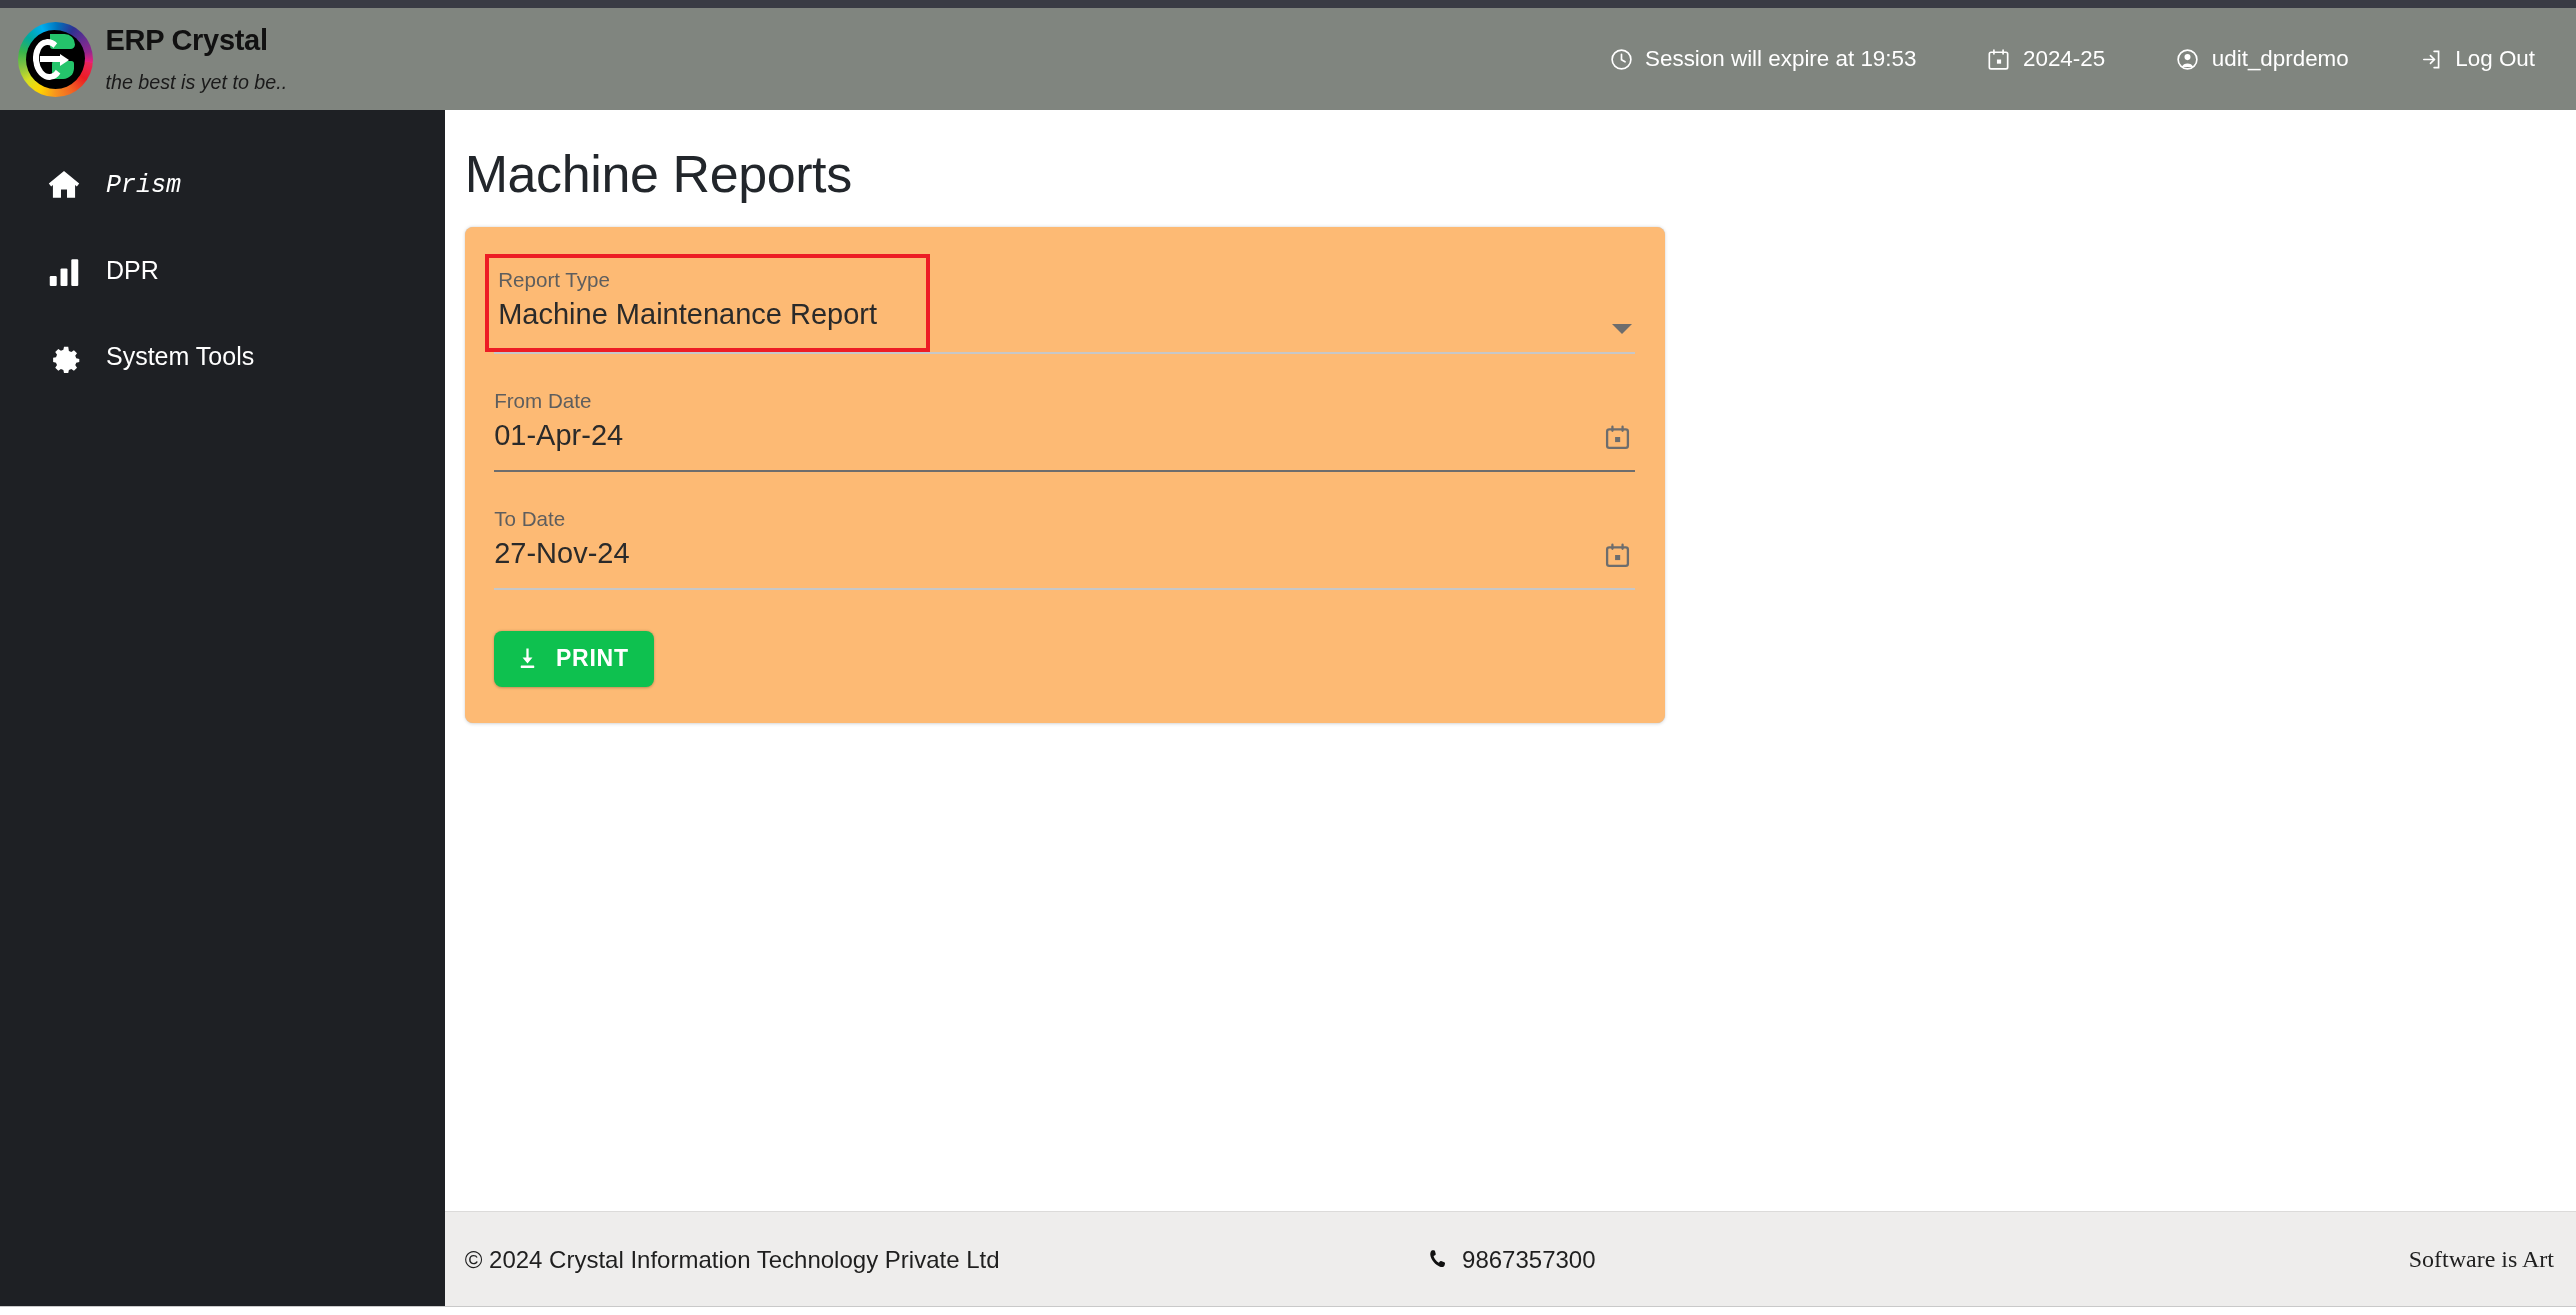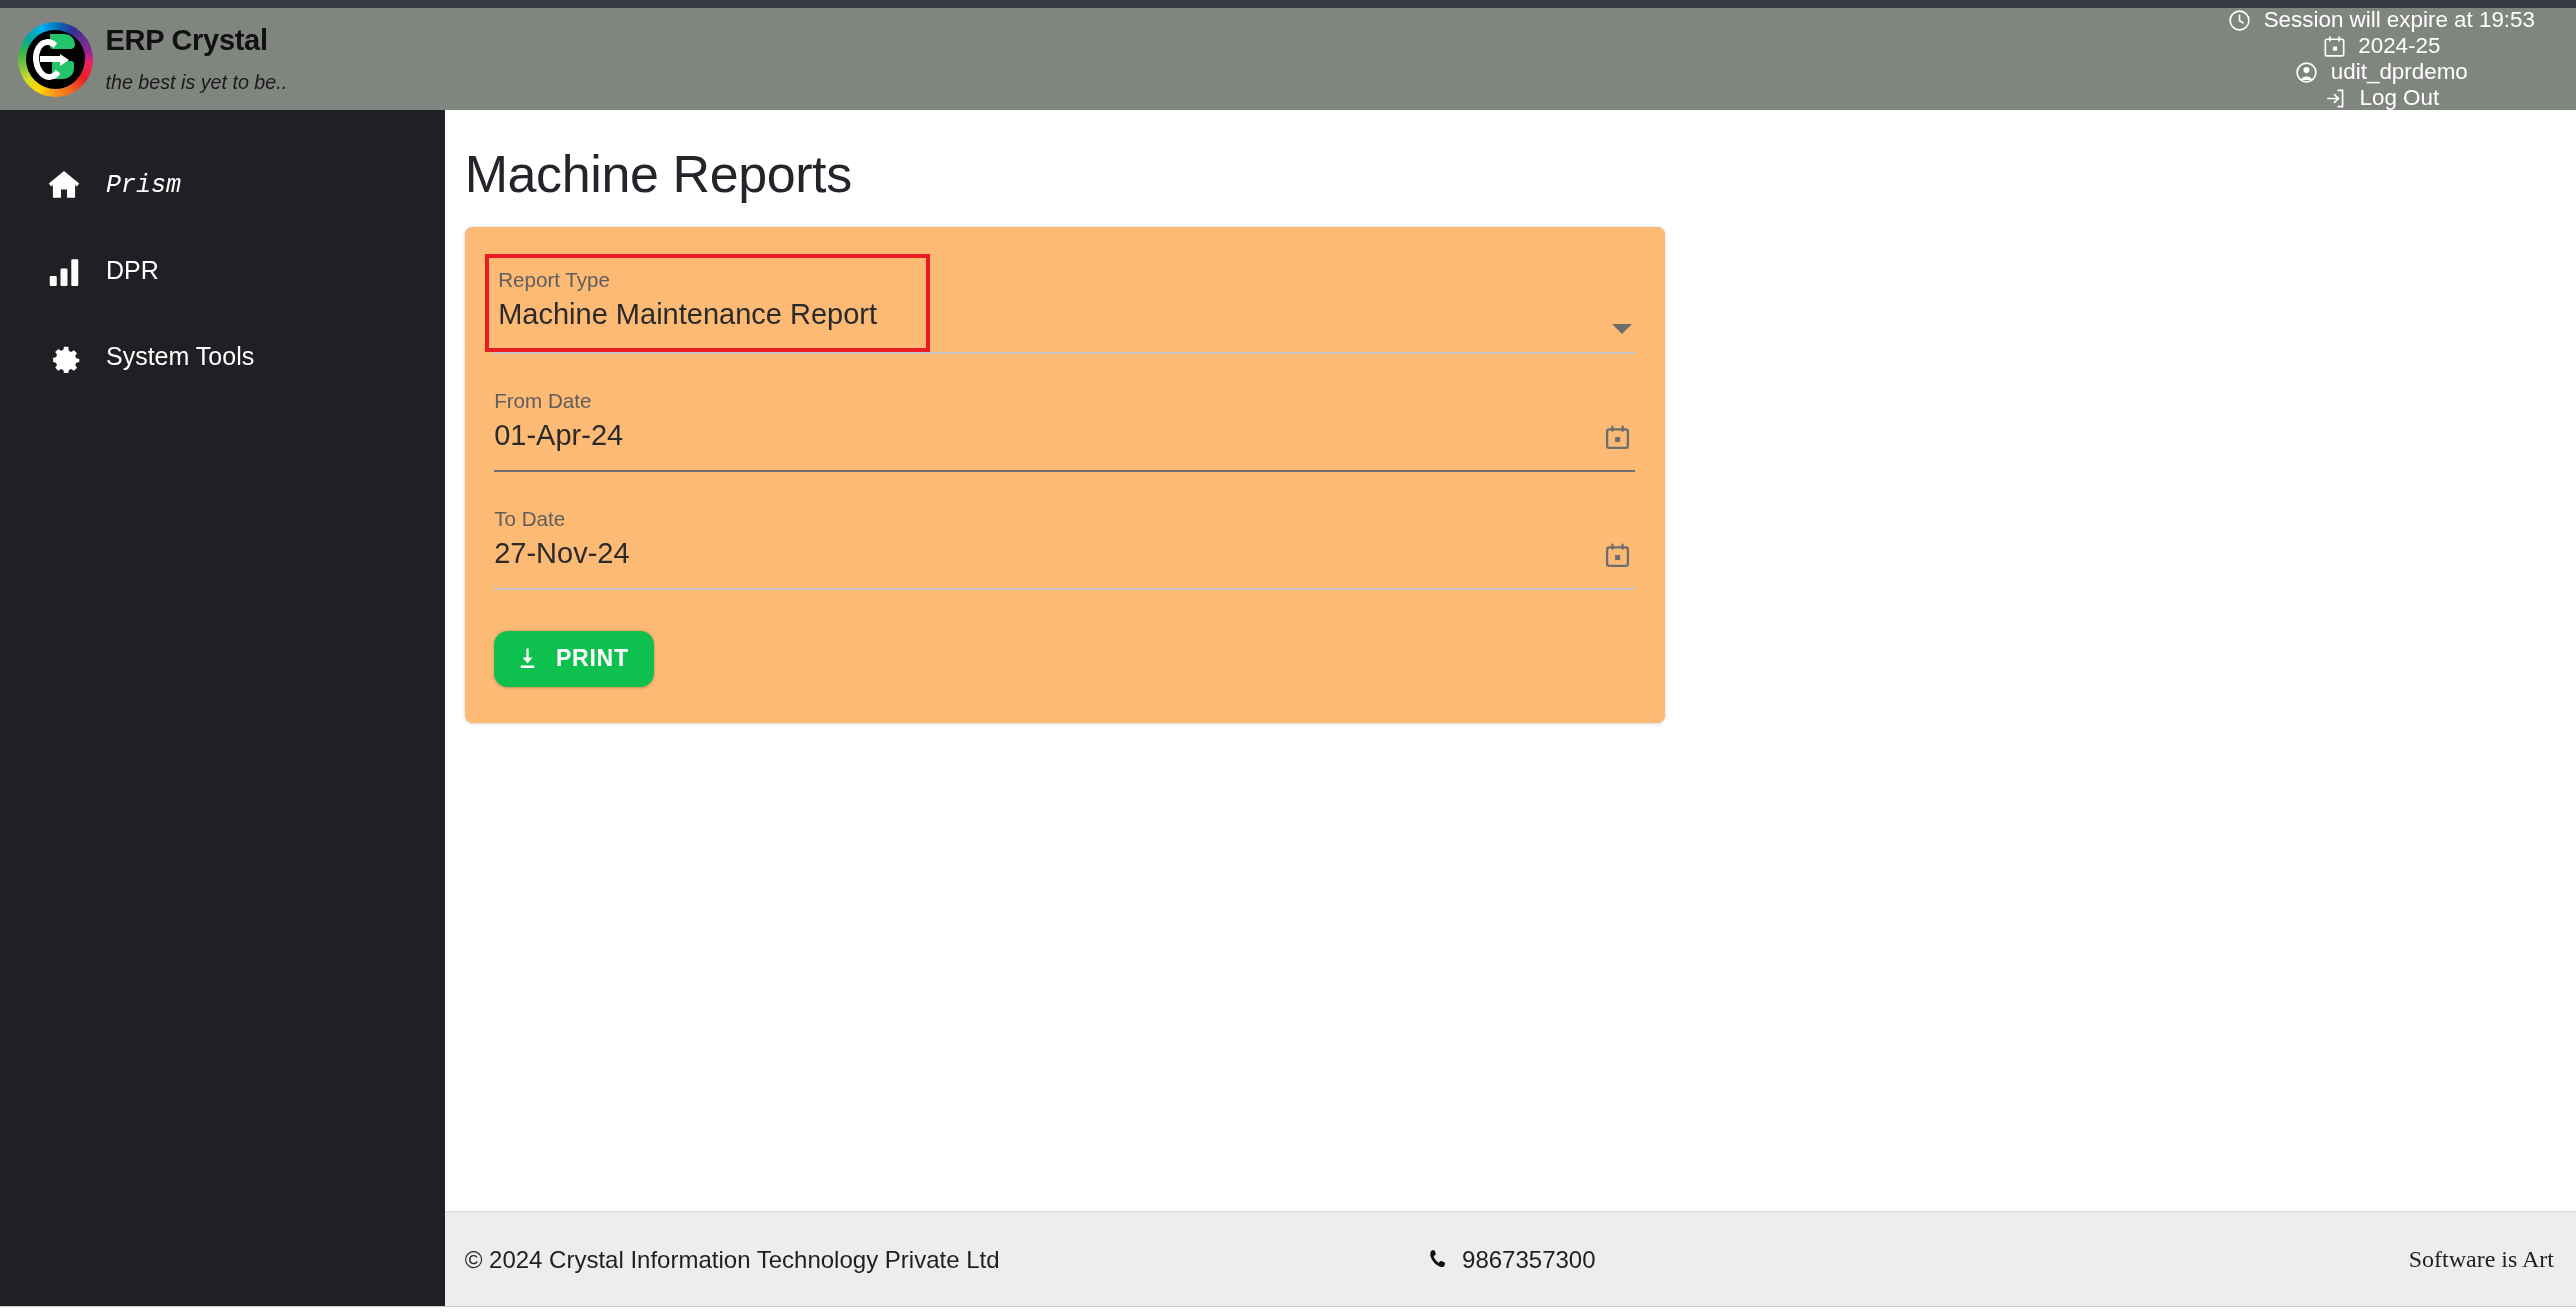--- a/index.html
+++ b/index.html
@@ -131,21 +131,20 @@
     margin-top: 16px;
   }
 
   .header-right {
     margin-left: auto;
     display: flex;
     align-items: center;
     color: #ffffff;
     font-size: 22.4px;
     padding-right: 41px;
-    flex-direction: column;
   }
   .hitem {
     display: flex;
     align-items: center;
     margin-left: 70px;
     white-space: nowrap;
   }
   .hitem .hicon {
     display: inline-flex;
     align-items: center;
@@ -254,21 +253,21 @@
     border-right: 10.7px solid transparent;
     border-top: 10.7px solid #6d6d6d;
   }
 
   .print-btn {
     margin-top: 34px;
     display: inline-flex;
     align-items: center;
     background: #0ec14f;
     border: none;
-    border-radius: 14px;
+    border-radius: 8px;
     height: 56px;
     padding: 0 25px 0 19.7px;
     color: #ffffff;
     font-size: 23px;
     font-weight: bold;
     letter-spacing: 0.8px;
     cursor: pointer;
     box-shadow: 0 0.9px 2.7px rgba(0,0,0,0.25);
   }
   .print-btn .dl-ico { margin-right: 15px; display: inline-flex; }

